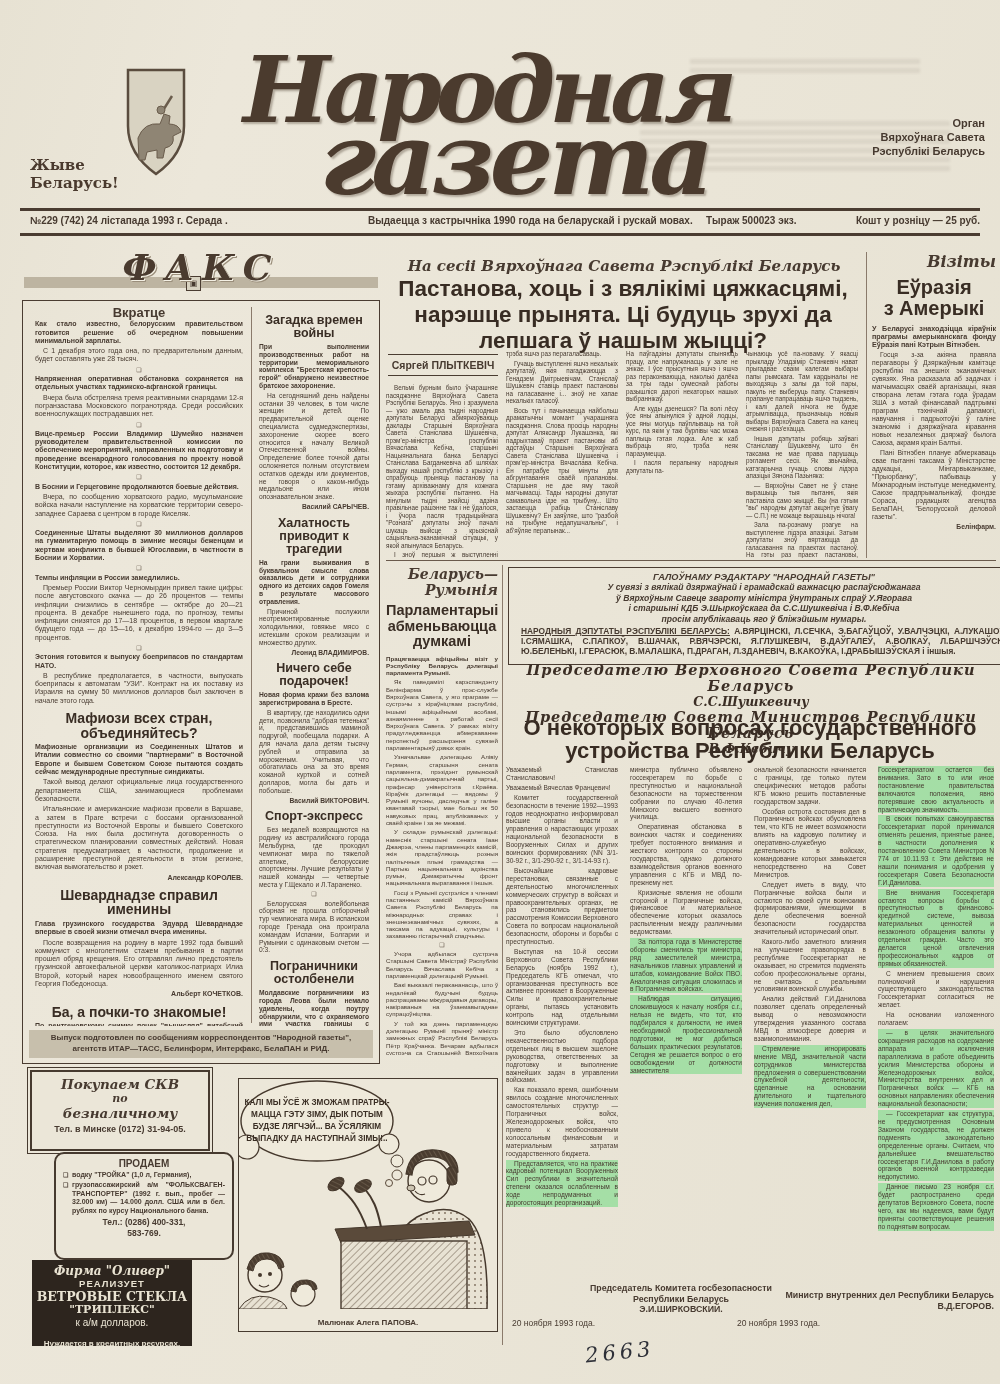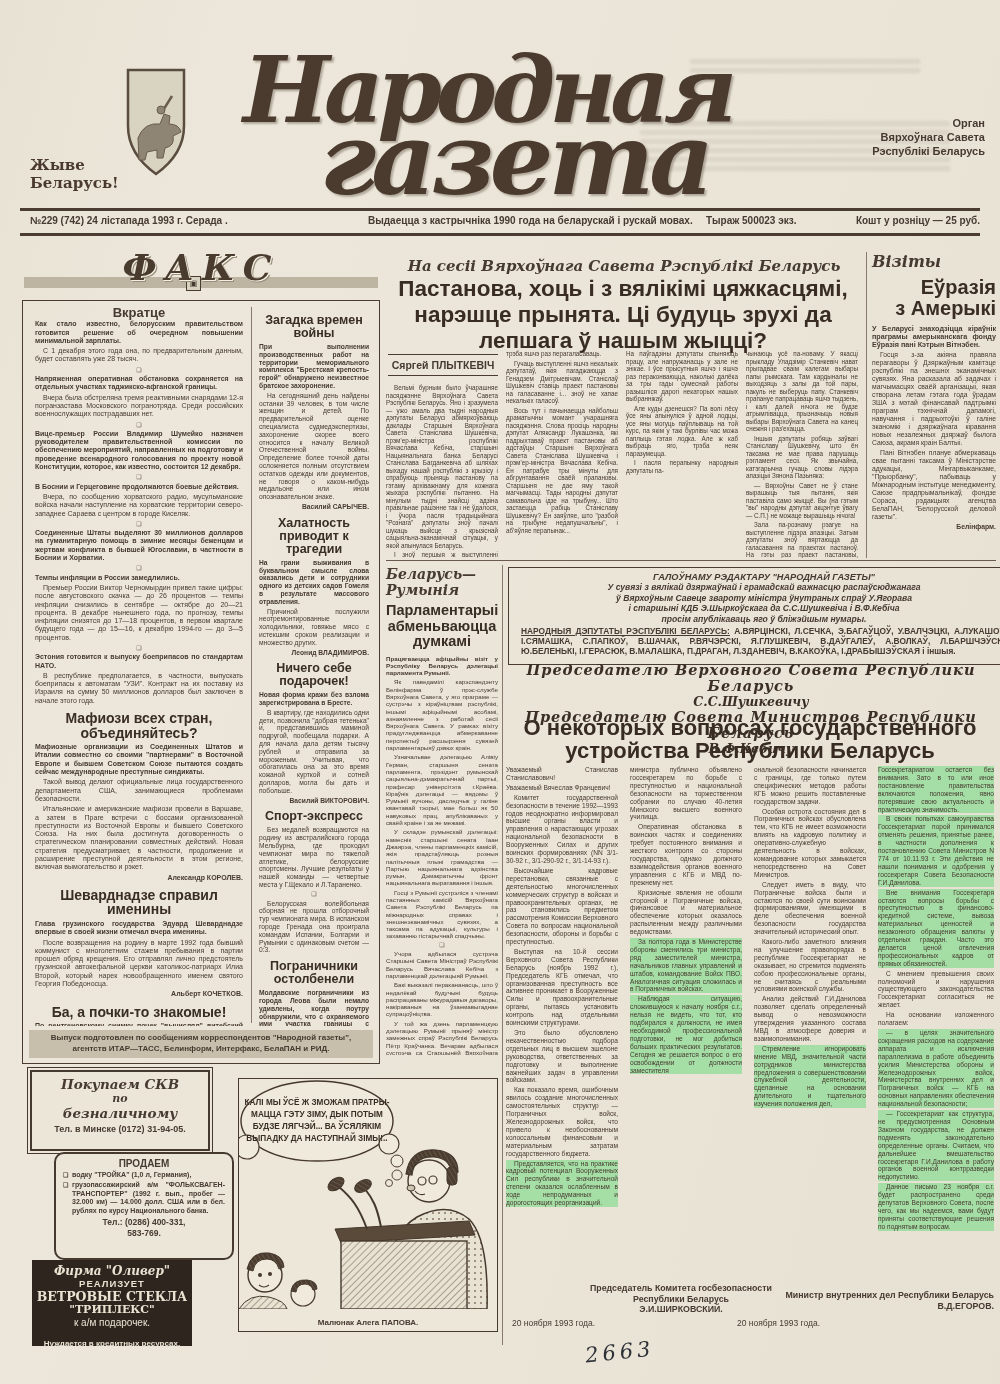--- a/index.html
+++ b/index.html
@@ -42,22 +42,22 @@
   .fax-foot{background:#c7bfac;font-size:8px;font-weight:bold;text-align:center;line-height:11px;padding-top:2px;}
 
   
   .kicker{font-family:"DejaVu Serif",serif;font-style:italic;font-weight:bold;font-size:15px;text-align:center;}
   .mainhead{font-weight:bold;font-size:22.5px;line-height:26px;text-align:center;color:#382c23;}
   .byline{border-top:1.2px solid #4a3c31;border-bottom:1.2px solid #4a3c31;font-weight:bold;font-size:10.5px;
           text-align:center;padding:4px 0;}
   .ncol{font-size:6.3px;line-height:7.5px;overflow:hidden;}
 
   
-  .seclab{font-family:"DejaVu Serif",serif;font-style:italic;font-weight:bold;font-size:16px;text-align:left;}
-  .vishead{font-weight:bold;font-size:20px;line-height:21px;text-align:right;color:#392d24;}
+  .seclab{font-family:"DejaVu Serif",serif;font-style:italic;font-weight:bold;font-size:16px;text-align:right;}
+  .vishead{font-weight:bold;font-size:20px;line-height:21px;text-align:center;color:#392d24;}
   .vcol{font-size:6.8px;line-height:8px;overflow:hidden;}
   .vcol .ld{font-size:7.2px;}
   .romhead{font-weight:bold;font-size:14.5px;line-height:15.5px;text-align:center;color:#392d24;}
   .rcol{font-size:6.2px;line-height:7.3px;overflow:hidden;}
 
   
   .letterbox{border:1.6px solid #4a3c31;padding:4px 12px;overflow:hidden;}
   .lt{font-style:italic;font-weight:bold;font-size:8.6px;line-height:10.4px;text-align:center;}
   .lt1{font-size:9.2px;}
   .dep{font-weight:bold;font-size:8.4px;line-height:10px;text-align:justify;margin-top:2px;}
@@ -339,21 +339,21 @@
     <div class="ad-item">водку "ТРОЙКА" (1,0 л, Германия),</div>
     <div class="ad-item">грузопассажирский а/м "ФОЛЬКСВАГЕН-ТРАНСПОРТЕР" (1992 г. вып., пробег — 32.000 км) — 14.000 долл. США или в бел. рублях по курсу Национального банка.</div>
     <div class="ad-tel" style="font-size:8.5px;margin-top:1px;"><span>Тел.: (0286) 400-331,</span><br><span>583-769.</span></div>
   </div>
 
   <div class="abs ad3" style="left:32px;top:1260px;width:160px;height:82px;">
     <div class="f">Фирма "Оливер"</div>
     <div class="r1">РЕАЛИЗУЕТ</div>
     <div class="r2">ВЕТРОВЫЕ СТЕКЛА</div>
     <div class="r3">"ТРИПЛЕКС"</div>
-    <div class="r4">к а/м подарочек.</div>
+    <div class="r4">к а/м долларов.</div>
     <div class="r5">Нуждается в кредитных ресурсах.</div>
     <div class="r6">Тел. (0172) 78-68-21.</div>
   </div>
 
   <div class="abs carthead" style="left:240px;top:1101px;width:256px;">Усміхнёмся з мастаком ?</div>
   <div class="abs cartbox" style="left:238px;top:1078px;width:258px;height:252px;">
     <svg class="cart-svg" width="258" height="230" viewBox="0 0 258 230">
       <defs>
         <pattern id="hatch" width="5" height="5" patternUnits="userSpaceOnUse" patternTransform="rotate(45)">
           <rect width="5" height="5" fill="#e8e2d3"></rect>

